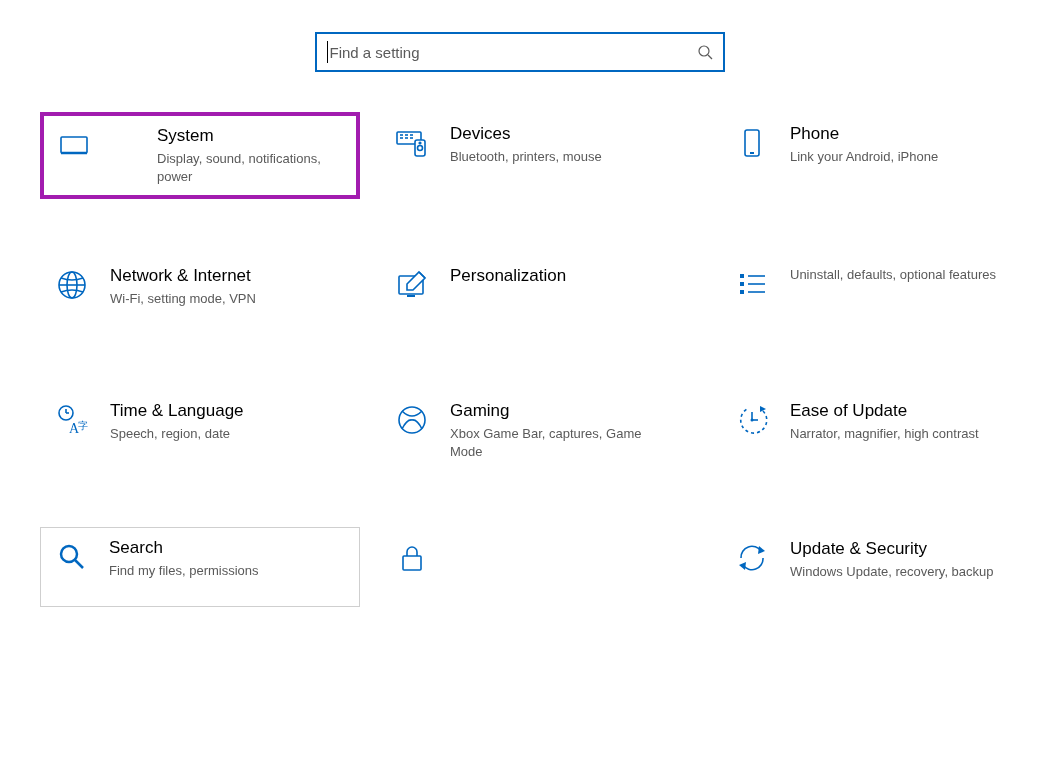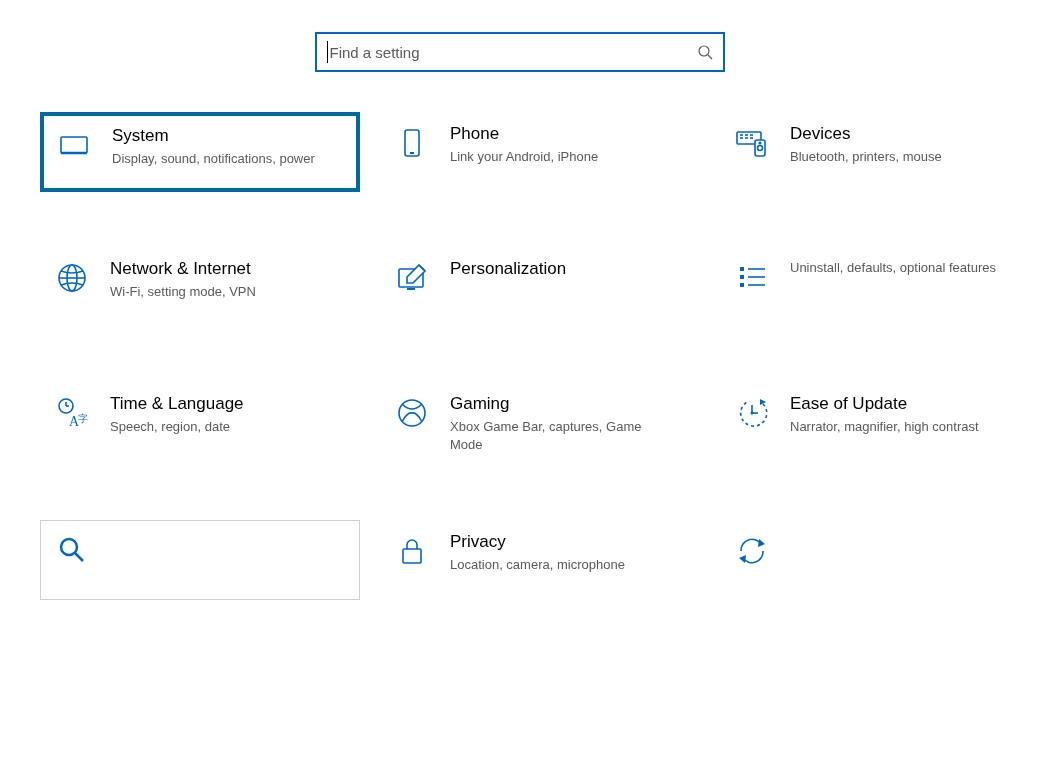--- a/index.html
+++ b/index.html
@@ -55,21 +55,22 @@
   }
   .tile {
     display: flex;
     align-items: flex-start;
     padding: 10px 10px 10px 6px;
     cursor: default;
     border: 2px solid transparent;
     min-height: 80px;
   }
   .tile.highlight-red {
-    border: 4px solid #0369a1;
+    border: 4px solid #a21caf;
+    gap: 45px;
   }
   .tile.hover-outline {
     border: 1px solid #cfcfcf;
   }
   .tile .icon-slot {
     width: 48px;
     display: flex;
     justify-content: center;
     padding-top: 2px;
     flex-shrink: 0;
@@ -110,33 +111,20 @@
   <div class="tile highlight-red">
     <div class="icon-slot">
       <svg width="34" height="34" viewBox="0 0 34 34" class="ico">
         <rect x="4" y="9" width="26" height="16" rx="1"></rect>
         <line x1="4" y1="25" x2="30" y2="25" stroke-width="2.5"></line>
       </svg>
     </div>
     <div class="text-slot">
       <div class="title">System</div>
       <div class="desc">Display, sound, notifications, power</div>
-    </div>
-  </div>
-
-  <div class="tile">
-    <div class="icon-slot">
-      <svg width="34" height="34" viewBox="0 0 34 34" class="ico">
-        <rect x="10" y="4" width="14" height="26" rx="2"></rect>
-        <line x1="15" y1="27" x2="19" y2="27" stroke-width="2"></line>
-      </svg>
-    </div>
-    <div class="text-slot">
-      <div class="title">Phone</div>
-      <div class="desc">Link your Android, iPhone</div>
     </div>
   </div>
 
   <div class="tile">
     <div class="icon-slot">
       <svg width="34" height="34" viewBox="0 0 34 34" class="ico">
         <rect x="2" y="6" width="24" height="12" rx="1"></rect>
         <line x1="5" y1="9" x2="8" y2="9"></line>
           <line x1="10" y1="9" x2="13" y2="9"></line>
           <line x1="15" y1="9" x2="18" y2="9"></line>
@@ -150,20 +138,33 @@
     </div>
     <div class="text-slot">
       <div class="title">Devices</div>
       <div class="desc">Bluetooth, printers, mouse</div>
     </div>
   </div>
 
   <div class="tile">
     <div class="icon-slot">
       <svg width="34" height="34" viewBox="0 0 34 34" class="ico">
+        <rect x="10" y="4" width="14" height="26" rx="2"></rect>
+        <line x1="15" y1="27" x2="19" y2="27" stroke-width="2"></line>
+      </svg>
+    </div>
+    <div class="text-slot">
+      <div class="title">Phone</div>
+      <div class="desc">Link your Android, iPhone</div>
+    </div>
+  </div>
+
+  <div class="tile">
+    <div class="icon-slot">
+      <svg width="34" height="34" viewBox="0 0 34 34" class="ico">
         <circle cx="17" cy="17" r="13"></circle>
         <ellipse cx="17" cy="17" rx="5" ry="13"></ellipse>
         <line x1="4" y1="17" x2="30" y2="17"></line>
         <path d="M6 10 Q17 14 28 10"></path>
         <path d="M6 24 Q17 20 28 24"></path>
       </svg>
     </div>
     <div class="text-slot">
       <div class="title">Network &amp; Internet</div>
       <div class="desc">Wi-Fi, setting mode, VPN</div>
@@ -247,39 +248,43 @@
     </div>
   </div>
 
   <div class="tile hover-outline">
     <div class="icon-slot">
       <svg width="34" height="34" viewBox="0 0 34 34" class="ico">
         <circle cx="15" cy="14" r="8" stroke-width="2.5"></circle>
         <line x1="21" y1="20" x2="29" y2="28" stroke-width="2.5"></line>
       </svg>
     </div>
+    <div class="text-slot">
+      <div class="title">Search</div>
+      <div class="desc">Find my files, permissions</div>
+    </div>
   </div>
 
   <div class="tile">
     <div class="icon-slot">
       <svg width="34" height="34" viewBox="0 0 34 34" class="ico">
         <rect x="8" y="15" width="18" height="14" rx="1"></rect>
         <path d="M12 15 V11 a5 5 0 0 1 10 0 V15"></path>
       </svg>
-    </div>
-    <div class="text-slot">
-      <div class="title">Privacy</div>
-      <div class="desc">Location, camera, microphone</div>
     </div>
   </div>
 
   <div class="tile">
     <div class="icon-slot">
       <svg width="34" height="34" viewBox="0 0 34 34" class="ico">
         <path d="M6 17 A11 11 0 0 1 26 10"></path>
         <polygon points="24,5 30,10 23,13" fill="#0067c0" stroke="none"></polygon>
         <path d="M28 17 A11 11 0 0 1 8 24"></path>
         <polygon points="10,29 4,24 11,21" fill="#0067c0" stroke="none"></polygon>
       </svg>
     </div>
+    <div class="text-slot">
+      <div class="title">Update &amp; Security</div>
+      <div class="desc">Windows Update, recovery, backup</div>
+    </div>
   </div>
 
 </div>
 
 </body></html>

